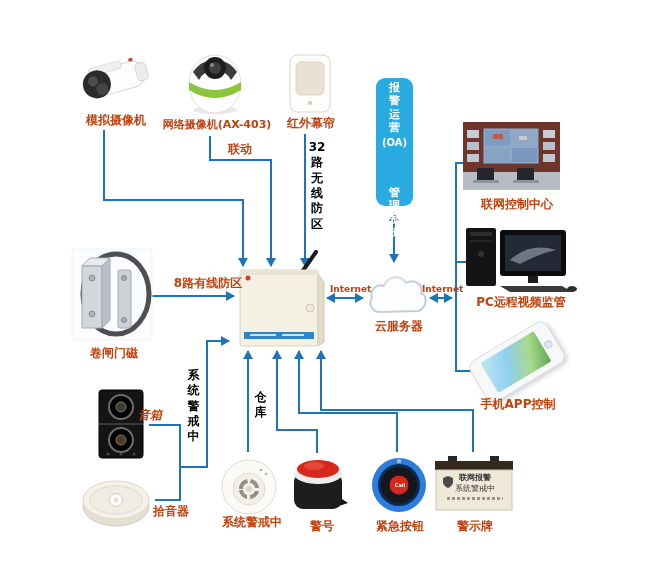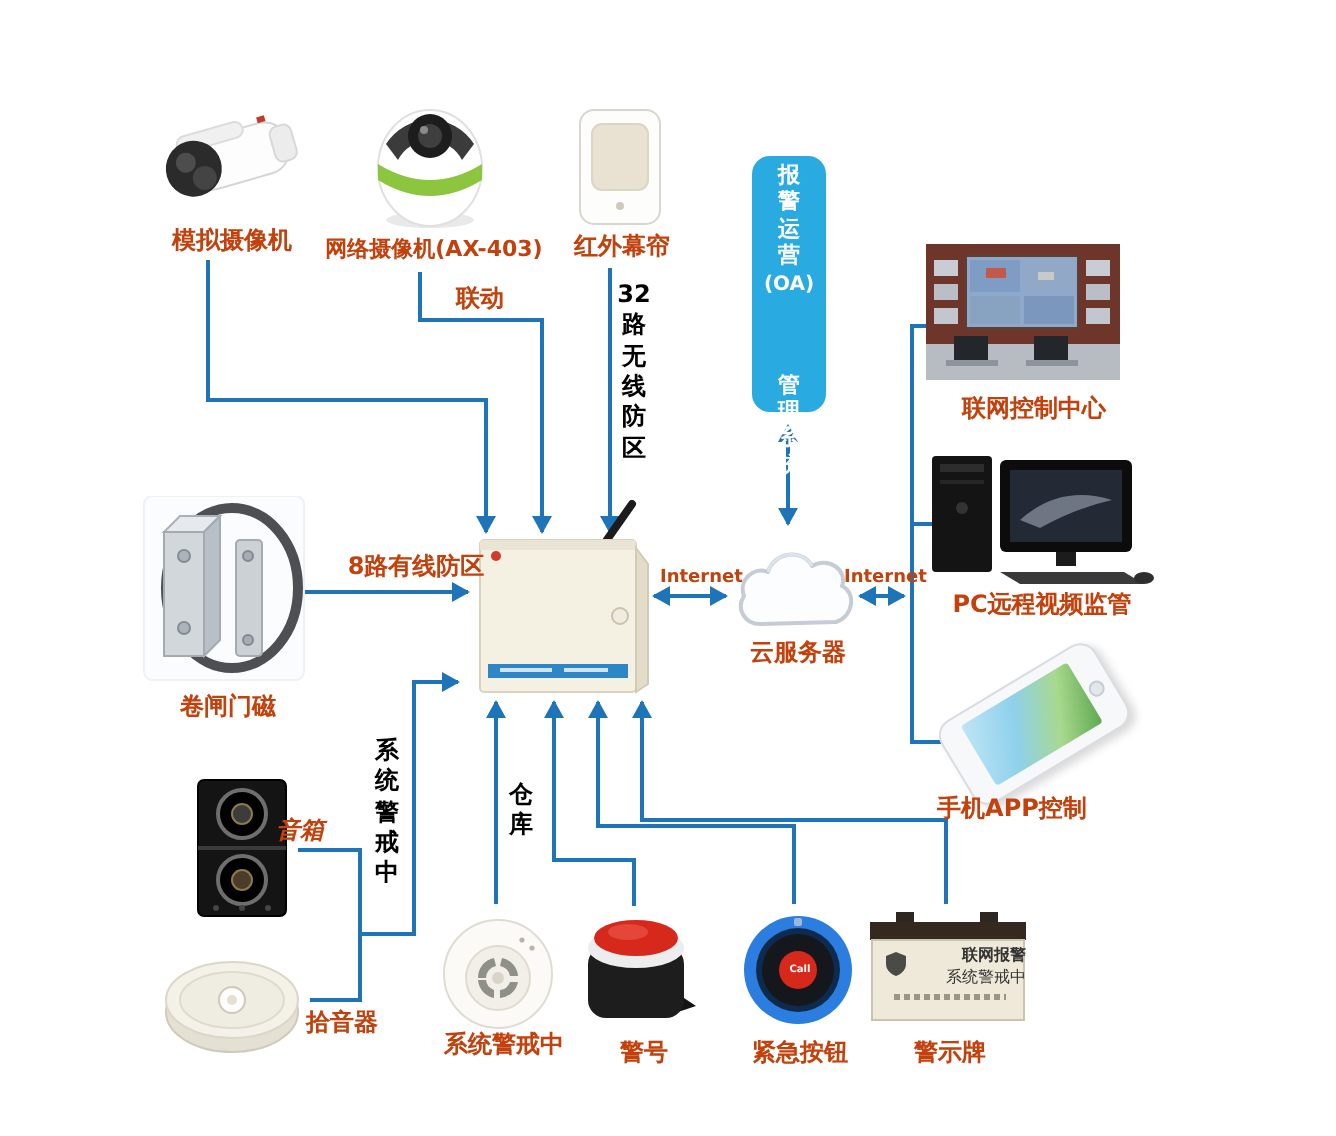--- a/index.html
+++ b/index.html
@@ -41,21 +41,21 @@
   .phone .screen{
     position:absolute;left:12px;top:5px;width:62px;height:35px;border-radius:2px;
     background:linear-gradient(115deg,#bfe6f5 0%,#8fd0ec 38%,#a8d98e 70%,#5da84f 100%);
   }
   .phone .homebtn{
     position:absolute;right:4px;top:20px;width:6px;height:6px;border-radius:50%;
     background:#e3e6ea;border:1px solid #c7ccd2;
   }
   
   .sign-text{
-    position:absolute;left:437px;top:472px;width:76px;z-index:5;text-align:right;
+    position:absolute;left:437px;top:472px;width:76px;z-index:5;text-align:center;
   }
   .sign-text .r1{font-size:8px;font-weight:bold;color:#333;line-height:1.4;}
   .sign-text .r2{font-size:8px;font-weight:normal;color:#333;line-height:1.4;border-bottom:0;}
   .sign-text .r3{margin:3px auto 0 auto;width:56px;height:3px;
     background:repeating-linear-gradient(90deg,#9b9588 0 3px,transparent 3px 5px);}
   
   .call-txt{
     position:absolute;left:388px;top:482px;width:24px;text-align:center;z-index:5;
     font-size:5px;font-weight:bold;color:#fff;
   }
@@ -305,21 +305,21 @@
 <div class="lbl" style="left:282px;top:117px;width:58px;">红外幕帘</div>
 <div class="lbl" style="left:222px;top:143px;width:36px;">联动</div>
 <div class="vlbl" style="left:308px;top:140px;">32路无线防区</div>
 <div class="lbl" style="left:168px;top:277px;width:80px;">8路有线防区</div>
 <div class="lbl" style="left:86px;top:347px;width:56px;">卷闸门磁</div>
 <div class="lbl small" style="left:330px;top:284px;width:40px;">Internet</div>
 <div class="lbl small" style="left:422px;top:284px;width:40px;">Internet</div>
 <div class="lbl" style="left:372px;top:320px;width:54px;">云服务器</div>
 <div class="lbl" style="left:474px;top:198px;width:86px;">联网控制中心</div>
 <div class="lbl" style="left:468px;top:296px;width:106px;">PC远程视频监管</div>
-<div class="lbl" style="left:460px;top:398px;width:92px;">手机APP控制</div>
+<div class="lbl" style="left:472px;top:398px;width:92px;">手机APP控制</div>
 <div class="vlbl" style="left:186px;top:368px;width:15px;">系统警戒中</div>
 <div class="vlbl" style="left:253px;top:390px;width:15px;">仓库</div>
 <div class="lbl" style="left:134px;top:409px;width:32px;font-style:italic;">音箱</div>
 <div class="lbl" style="left:148px;top:505px;width:46px;">拾音器</div>
 <div class="lbl" style="left:222px;top:516px;width:56px;">系统警戒中</div>
 <div class="lbl" style="left:306px;top:520px;width:32px;">警号</div>
 <div class="lbl" style="left:372px;top:520px;width:56px;">紧急按钮</div>
 <div class="lbl" style="left:452px;top:520px;width:46px;">警示牌</div>
 
 </body></html>

